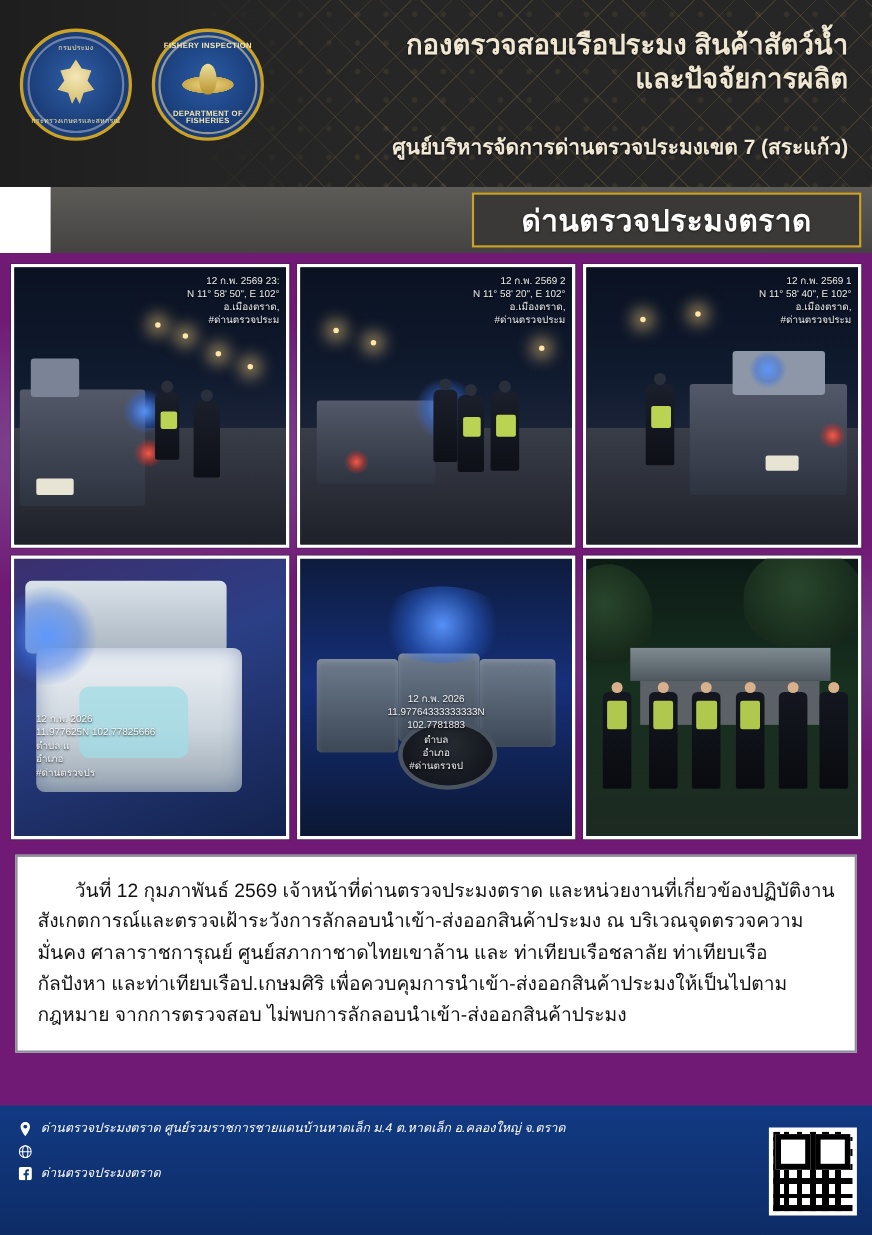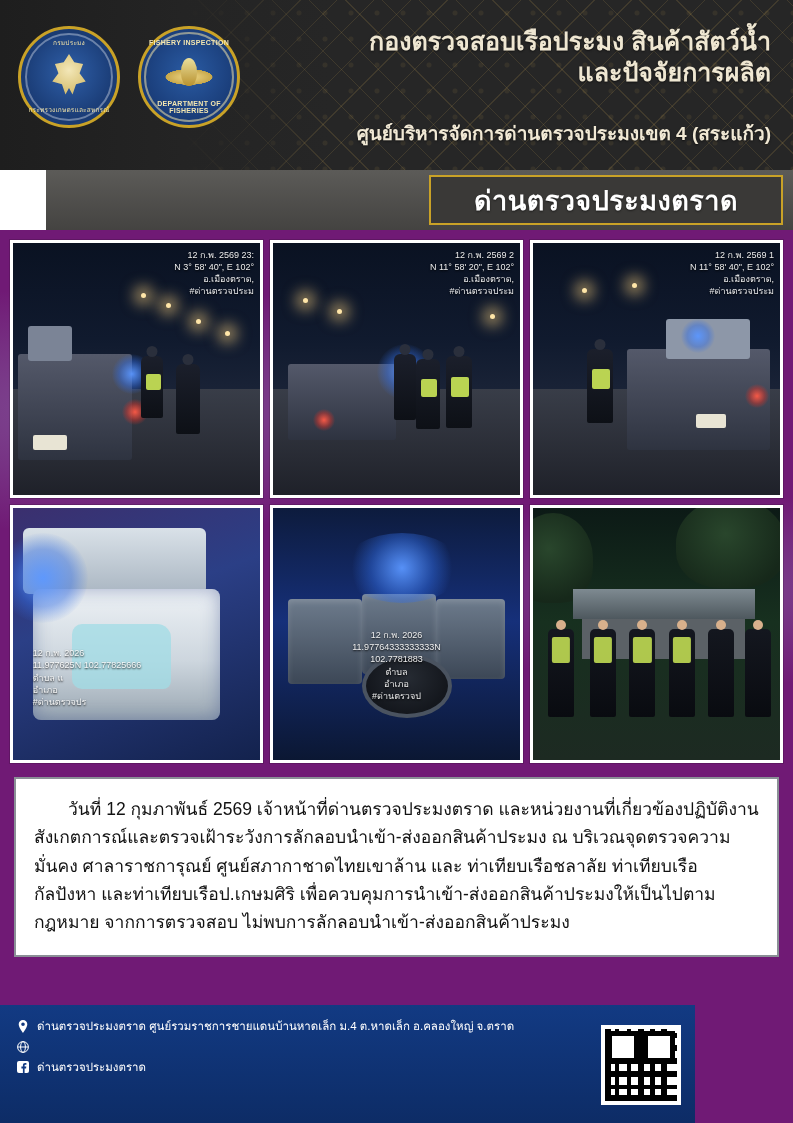--- a/index.html
+++ b/index.html
@@ -305,24 +305,25 @@
     font-size: 17.5px;
     line-height: 1.62;
     color: #121212;
     text-indent: 34px;
     word-break: break-word;
   }
 
   
   .footer {
     position: absolute; left: 0; bottom: 0;
-    width: 695px; height: 118px;
+    width: 793px; height: 118px;
     background: linear-gradient(180deg,#123a83 0%, #0d2c66 100%);
     color: #ffffff;
     z-index: 3;
+    font-style: italic;
   }
   .footer-lines {
     position: absolute; left: 16px; top: 14px; right: 130px;
   }
   .fline {
     display: flex; align-items: flex-start; gap: 7px;
     margin-bottom: 6px;
     font-size: 11.5px; line-height: 1.3;
   }
   .fline .ico {
@@ -374,21 +375,21 @@
         <div class="fi-top">FISHERY INSPECTION</div>
         <div class="wings"></div>
         <div class="fi-bottom">DEPARTMENT OF FISHERIES</div>
       </div>
     </div>
 
     <div class="header-title">
       <div class="l1">กองตรวจสอบเรือประมง สินค้าสัตว์น้ำ</div>
       <div class="l2">และปัจจัยการผลิต</div>
     </div>
-    <div class="header-sub">ศูนย์บริหารจัดการด่านตรวจประมงเขต 4 (สระแก้ว)</div>
+    <div class="header-sub">ศูนย์บริหารจัดการด่านตรวจประมงเขต 7 (สระแก้ว)</div>
   </div>
 
   <div class="banner-row">
     <div class="banner-left-white"></div>
     <div class="banner-box">
       <div class="txt">ด่านตรวจประมงตราด</div>
     </div>
   </div>
 
   <div class="grid">
@@ -401,21 +402,21 @@
       <div class="lamp" style="left:52%;top:20%"></div>
       <div class="truck-body" style="left:2%;top:44%;width:46%;height:42%"></div>
       <div class="truck-body" style="left:6%;top:33%;width:18%;height:14%;background:#7b8496"></div>
       <div class="plate" style="left:8%;top:76%;width:34px;height:15px"></div>
       <div class="blue-glow" style="left:40%;top:44%;width:40px;height:40px"></div>
       <div class="red-glow" style="left:44%;top:62%;width:26px;height:26px"></div>
       <div class="person" style="left:52%;top:45%;width:22px;height:62px"></div>
       <div class="vest" style="left:54%;top:52%;width:15px;height:16px"></div>
       <div class="person" style="left:66%;top:48%;width:24px;height:70px"></div>
       <div class="stamp" style="white-space:pre-line">12 ก.พ. 2569 23:
-N 3° 58' 40", E 102°
+N 11° 58' 50", E 102°
 อ.เมืองตราด,
 #ด่านตรวจประม</div>
     </div>
 
     <div class="photo">
       <div class="scene-night-road"></div>
       <div class="lamp" style="left:12%;top:22%"></div>
       <div class="lamp" style="left:26%;top:26%"></div>
       <div class="lamp" style="left:88%;top:28%"></div>
       <div class="truck-body" style="left:6%;top:48%;width:44%;height:30%"></div>

